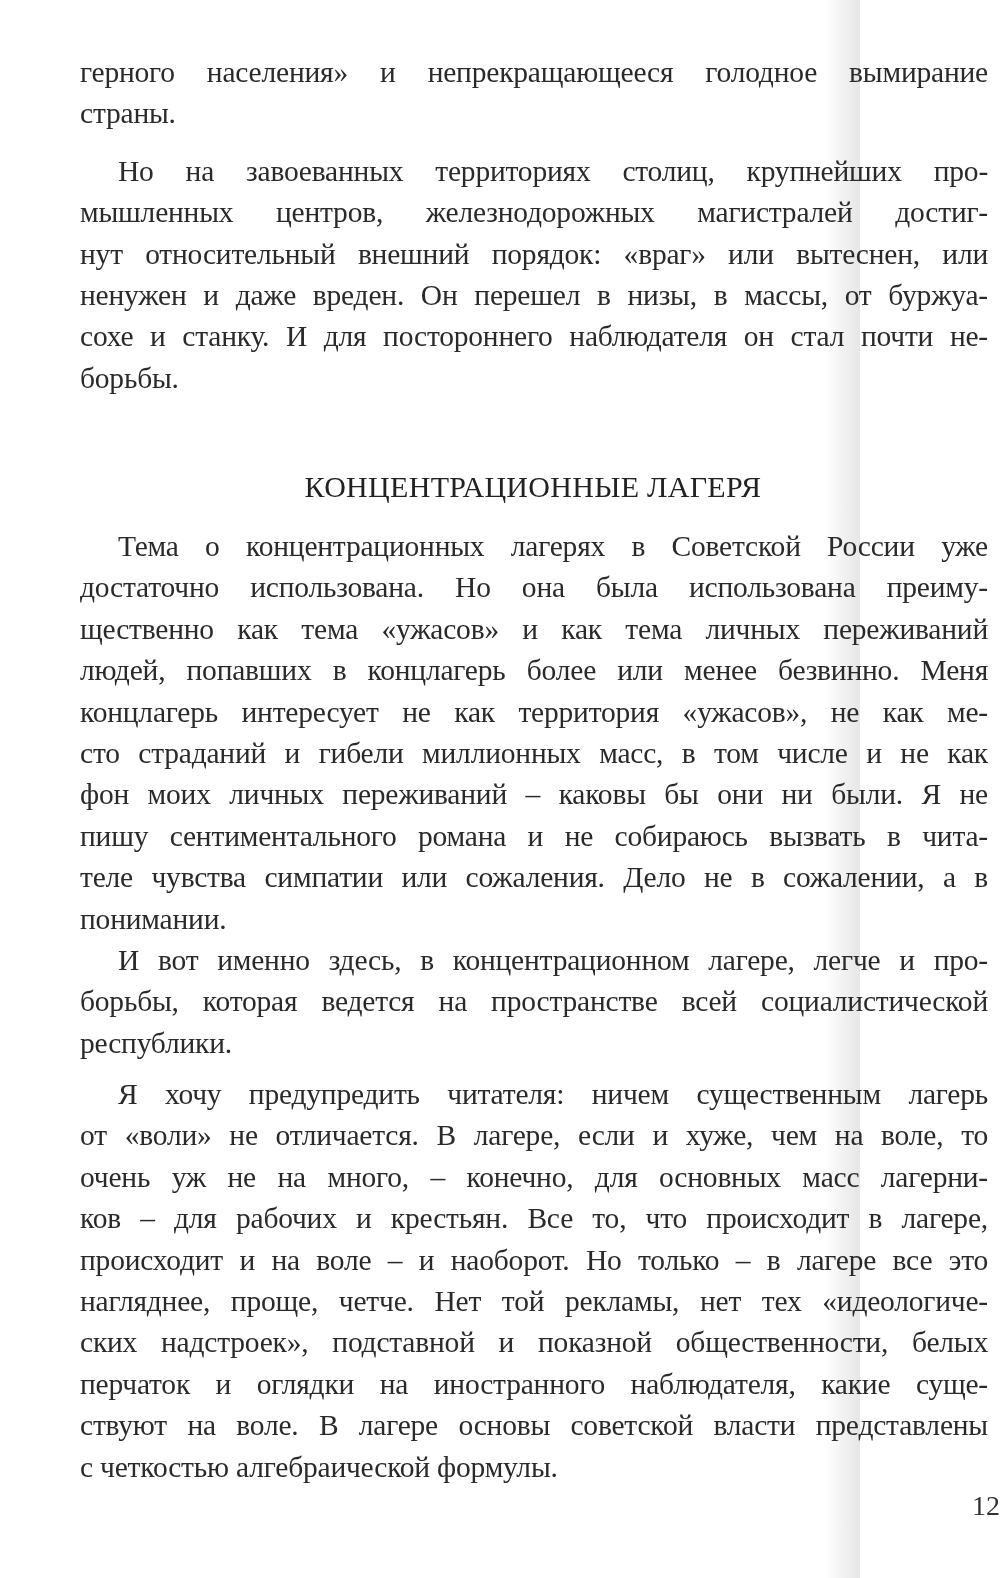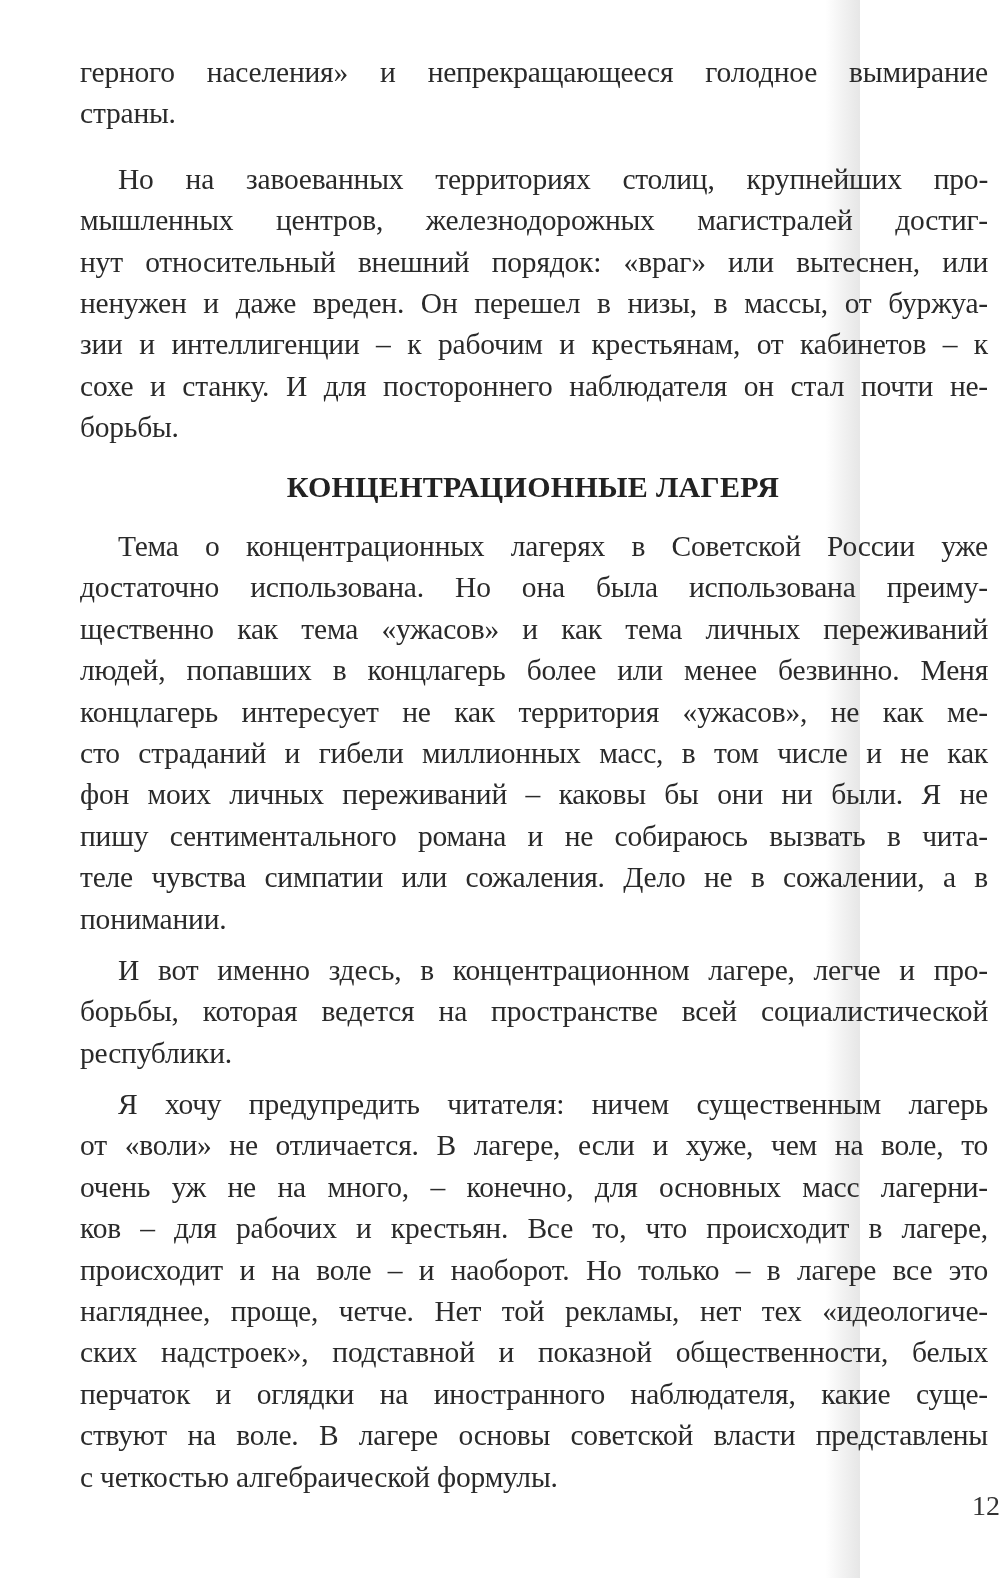--- a/index.html
+++ b/index.html
@@ -44,21 +44,21 @@
     }
     .line.indent {
       padding-left: 38px;
     }
     .heading {
       position: absolute;
       left: 0;
       width: 1000px;
       top: 470px;
       text-align: center;
-      font-weight: bold;
+      font-weight: normal;
       font-size: 30px;
       letter-spacing: 0.3px;
       color: #222;
       padding-left: 66px;
       box-sizing: border-box;
     }
     .page-number {
       position: absolute;
       left: 0;
       width: 1000px;
@@ -73,47 +73,46 @@
 </head>
 <body>
 
 <div class="page">
 
   <div class="text-block" style="top: 52px;">
     <div>
       <span class="line">герного населения» и непрекращающееся голодное вымирание</span>
       <span class="line last">страны.</span>
     </div>
-    <div style="margin-top: 24px;">
+    <div style="margin-top: 16px;">
       <span class="line indent">Но на завоеванных территориях столиц, крупнейших про-</span>
       <span class="line">мышленных центров, железнодорожных магистралей достиг-</span>
       <span class="line">нут относительный внешний порядок: «враг» или вытеснен, или</span>
       <span class="line">ненужен и даже вреден. Он перешел в низы, в массы, от буржуа-</span>
-      <span class="line">зии и интеллигенции – к рабочим и крестьянам, от кабинетов – к</span>
       <span class="line">сохе и станку. И для постороннего наблюдателя он стал почти не-</span>
       <span class="line last">борьбы.</span>
     </div>
   </div>
 
   <div class="heading">КОНЦЕНТРАЦИОННЫЕ ЛАГЕРЯ</div>
 
   <div class="text-block" style="top: 526px;">
     <div>
       <span class="line indent">Тема о концентрационных лагерях в Советской России уже</span>
       <span class="line">достаточно использована. Но она была использована преиму-</span>
       <span class="line">щественно как тема «ужасов» и как тема личных переживаний</span>
       <span class="line">людей, попавших в концлагерь более или менее безвинно. Меня</span>
       <span class="line">концлагерь интересует не как территория «ужасов», не как ме-</span>
       <span class="line">сто страданий и гибели миллионных масс, в том числе и не как</span>
       <span class="line">фон моих личных переживаний – каковы бы они ни были. Я не</span>
       <span class="line">пишу сентиментального романа и не собираюсь вызвать в чита-</span>
       <span class="line">теле чувства симпатии или сожаления. Дело не в сожалении, а в</span>
       <span class="line last">понимании.</span>
     </div>
-    <div style="margin-top: 10px;">
+    <div style="">
       <span class="line indent">И вот именно здесь, в концентрационном лагере, легче и про-</span>
       <span class="line">борьбы, которая ведется на пространстве всей социалистической</span>
       <span class="line last">республики.</span>
     </div>
     <div style="margin-top: 10px;">
       <span class="line indent">Я хочу предупредить читателя: ничем существенным лагерь</span>
       <span class="line">от «воли» не отличается. В лагере, если и хуже, чем на воле, то</span>
       <span class="line">очень уж не на много, – конечно, для основных масс лагерни-</span>
       <span class="line">ков – для рабочих и крестьян. Все то, что происходит в лагере,</span>
       <span class="line">происходит и на воле – и наоборот. Но только – в лагере все это</span>

